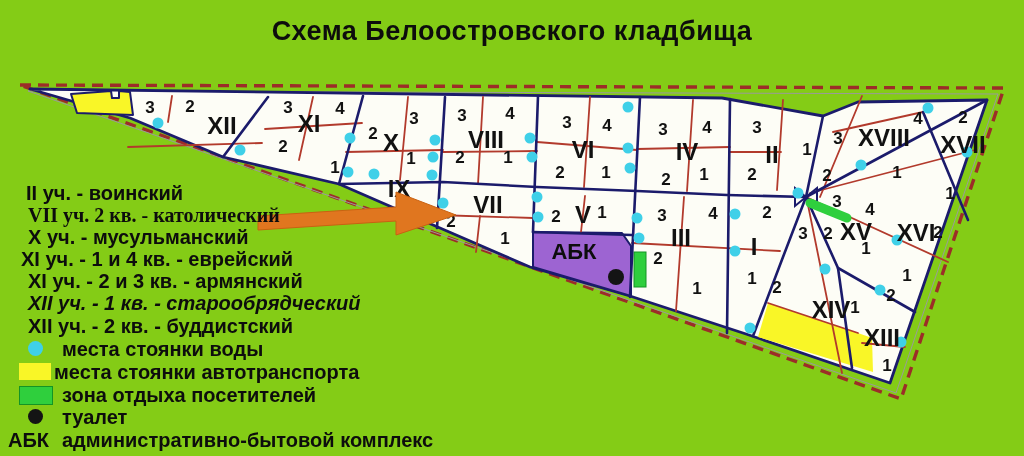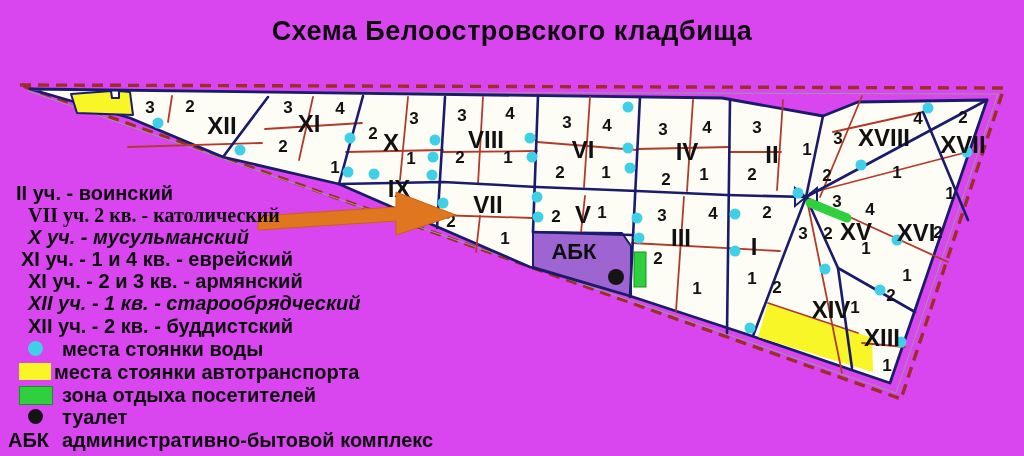--- a/index.html
+++ b/index.html
@@ -1,16 +1,16 @@
 <!DOCTYPE html>
 <html><head>
 <meta charset="utf-8">
 <style>
   html,body{margin:0;padding:0;background:#ffffff;}
-  #stage{position:relative;width:1024px;height:456px;background:#d946ef;overflow:hidden;
+  #stage{position:relative;width:1024px;height:456px;background:#84cc16;overflow:hidden;
          font-family:"Liberation Sans",sans-serif;}
   #title{position:absolute;top:16px;left:0;width:1024px;text-align:center;
          font-size:27px;font-weight:bold;color:#0d0d0d;letter-spacing:.5px;}
   #map-svg{position:absolute;top:0;left:0;}
   
   .navy{stroke:#1b1b6b;stroke-width:2.6;fill:none;stroke-linecap:round;}
   .navy-thin{stroke:#1b1b6b;stroke-width:2;fill:none;}
   .red{stroke:#b23a2c;stroke-width:1.8;fill:none;stroke-linecap:round;}
   .dash{stroke:#9c2d28;stroke-width:3.4;fill:none;stroke-dasharray:11 7;}
   .grayline{stroke:#9a9a9a;stroke-width:1;fill:none;}
@@ -220,27 +220,27 @@
       </g>
     <g id="g-abk">
         <text class="abk-t" x="574" y="259">АБК</text>
       </g>
 
     <polygon class="arrow" points="258,216 396,207 396,192 456,215 396,235 396,221 258,230"></polygon>
   </svg>
 
   <div id="legend">
       <div class="leg-row" style="top: 181px;">
-        <span style="position: absolute; left: 16px;">II уч. - воинский</span>
+        <span style="position: absolute; left: 26px;">II уч. - воинский</span>
       </div>
       <div class="leg-row" style="top: 203px;">
         <span style="position: absolute; left: 28px; font-family: Liberation Serif, serif;">VII уч. 2 кв. - католический</span>
       </div>
       <div class="leg-row" style="top: 225px;">
-        <span style="position: absolute; left: 28px; font-style: italic;">X уч. - мусульманский</span>
+        <span style="position: absolute; left: 28px;">X уч. - мусульманский</span>
       </div>
       <div class="leg-row" style="top: 247px;">
         <span style="position: absolute; left: 21px;">XI уч. - 1 и 4 кв. - еврейский</span>
       </div>
       <div class="leg-row" style="top: 269px;">
         <span style="position: absolute; left: 28px;">XI уч. - 2 и 3 кв. - армянский</span>
       </div>
       <div class="leg-row" style="top: 291px;">
         <span style="position: absolute; left: 28px; font-style: italic;">XII уч. - 1 кв. - старообрядческий</span>
       </div>

